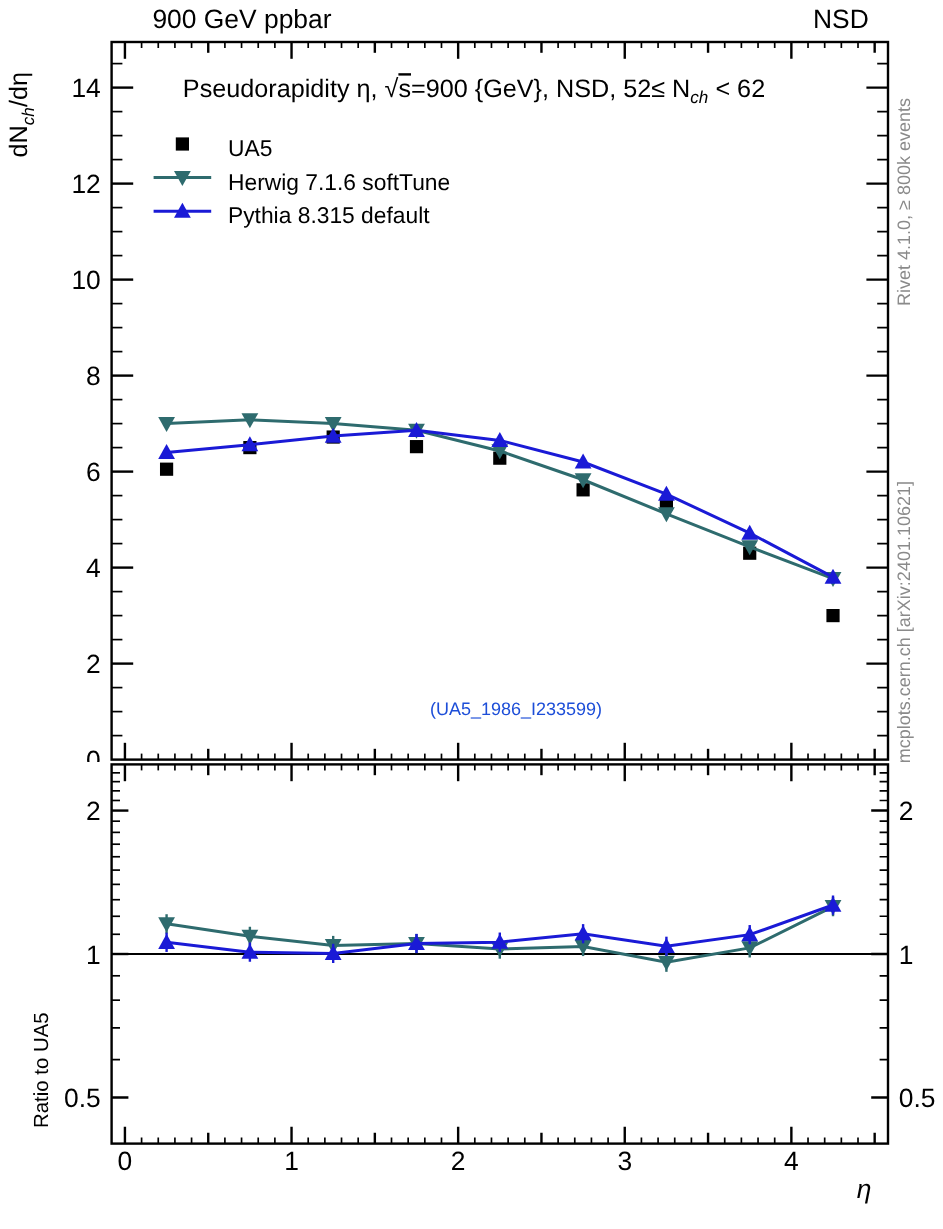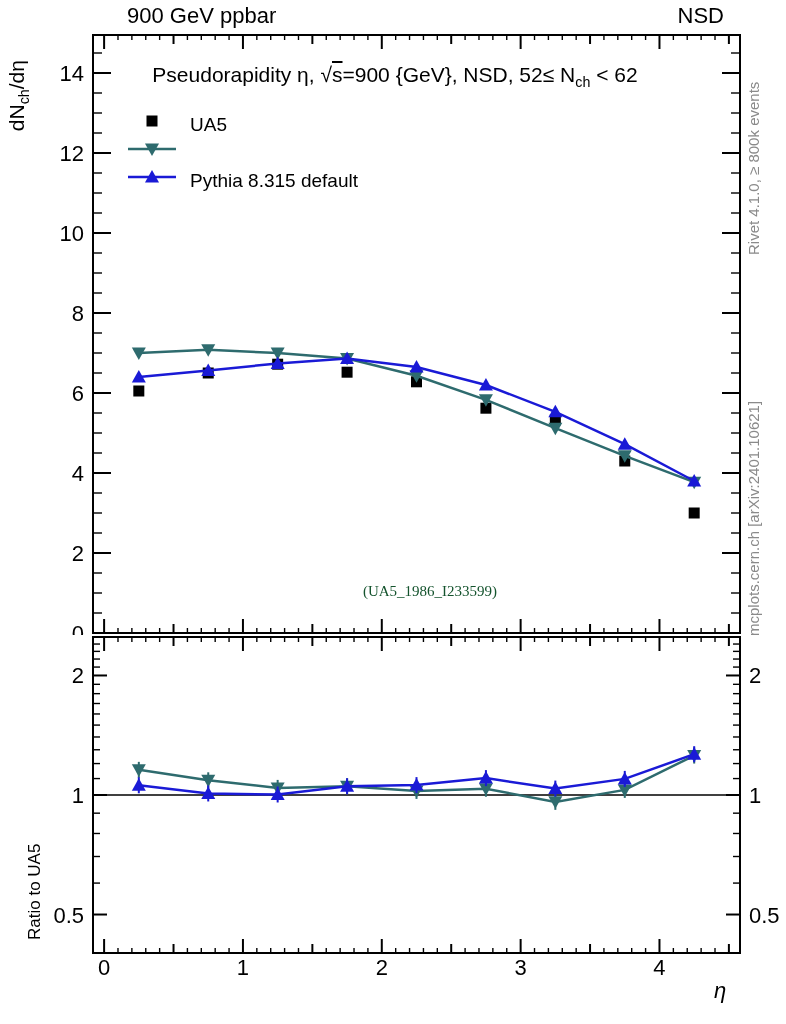--- a/index.html
+++ b/index.html
@@ -6,33 +6,33 @@
   #fig{position:relative;width:786px;height:1024px;background:#fff;
        font-family:"Liberation Sans",sans-serif;color:#000;overflow:hidden;}
   #chart{position:absolute;left:0;top:0;}
   #chart text{font-family:"Liberation Sans",sans-serif;fill:#000;}
   .hdr{position:absolute;top:3px;font-size:22px;white-space:nowrap;margin-left:27px;}
   #hdr-left{left:100px;}
   #hdr-right{right:62px;}
   #plot-title{position:absolute;left:90px;top:63px;width:610px;text-align:center;
               font-size:21px;white-space:nowrap;}
   #plot-title .ovl{text-decoration:overline;}
-  sub{font-size:68%;}
+  sub{font-size:68%;font-style:italic;}
   #legend{position:absolute;left:126px;top:108px;}
   .lg-row{display:flex;align-items:flex-end;height:28px;}
   .lg-label{margin-left:12px;font-size:19px;white-space:nowrap;}
   .vtext{position:absolute;transform:rotate(-90deg);transform-origin:0 100%;
          white-space:nowrap;}
   #main-ylabel{left:36px;top:100px;font-size:21px;line-height:24px;}
   #ratio-ylabel{left:44px;top:922px;font-size:17px;line-height:18px;}
   .side-note{color:#8a8a8a;font-size:15px;line-height:16px;}
   #side-note-top{left:762px;top:239px;}
   #side-note-bottom{left:762px;top:620px;}
   #watermark{position:absolute;left:320px;top:583px;width:220px;text-align:center;
-             color:#14532d;font-size:15px;white-space:nowrap;font-family:Liberation Serif, serif;}
+             color:#1d4ed8;font-size:15px;white-space:nowrap;}
   #xlabel{position:absolute;left:714px;top:978px;font-size:22px;font-style:italic;}
 </style>
 </head>
 <body>
 
 <div id="fig">
   <svg id="chart" width="786" height="1024">
       <g>
         <line x1="104.10729613733906" y1="35" x2="104.10729613733906" y2="49" stroke="#000" stroke-width="2"></line>
         <line x1="104.10729613733906" y1="633" x2="104.10729613733906" y2="619" stroke="#000" stroke-width="2"></line>
@@ -435,20 +435,21 @@
           </svg></span>
       <span class="lg-label">UA5</span>
     </div>
     <div class="lg-row">
       <span class="lg-marker"><svg width="52" height="22">
             <g>
               <line x1="2" y1="11" x2="50" y2="11" stroke="#2e6b6e" stroke-width="2.5"></line>
               <path d="M26 18 L33 5.5 L19 5.5 Z" fill="#2e6b6e"></path>
             </g>
           </svg></span>
+      <span class="lg-label">Herwig 7.1.6 softTune</span>
     </div>
     <div class="lg-row">
       <span class="lg-marker"><svg width="52" height="22">
             <g>
               <line x1="2" y1="11" x2="50" y2="11" stroke="#1a1ad6" stroke-width="2.5"></line>
               <path d="M26 4 L33 16.5 L19 16.5 Z" fill="#1a1ad6"></path>
             </g>
           </svg></span>
       <span class="lg-label">Pythia 8.315 default</span>
     </div>

